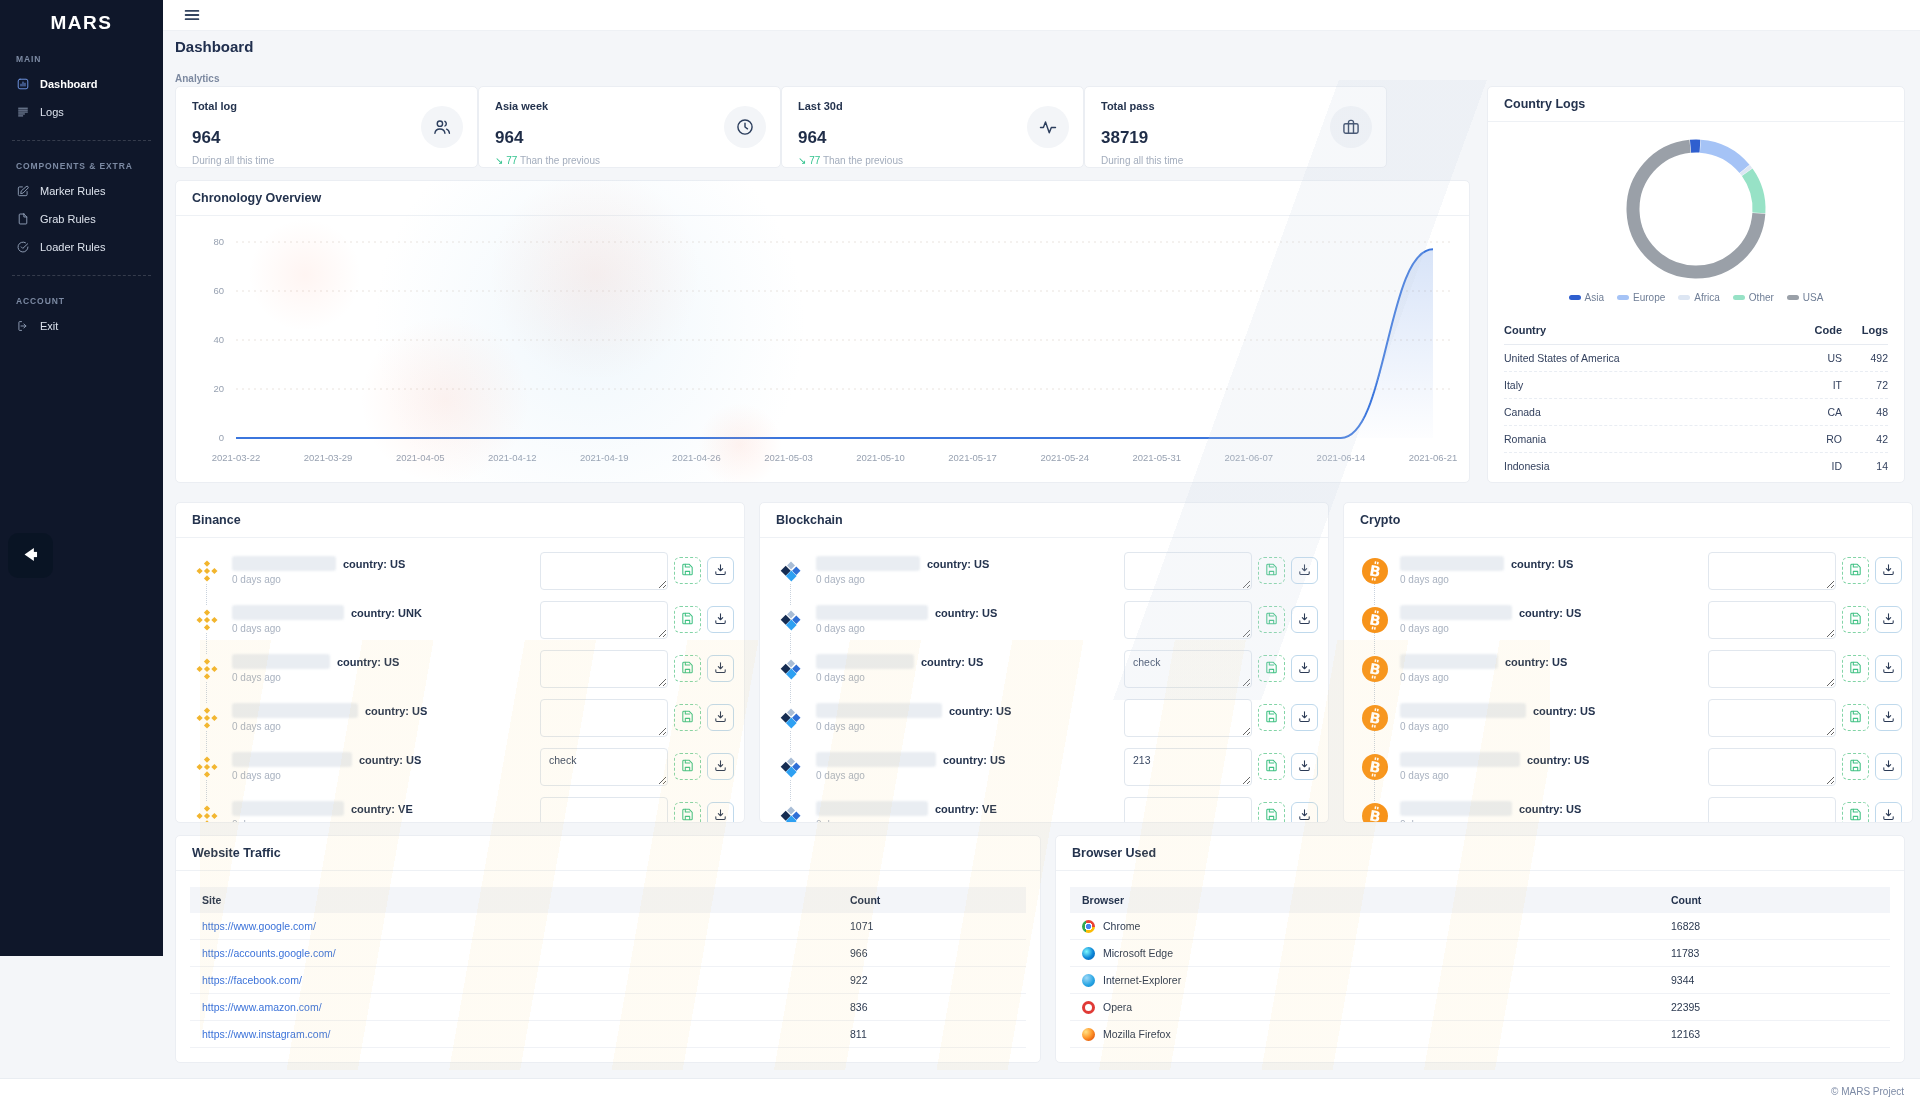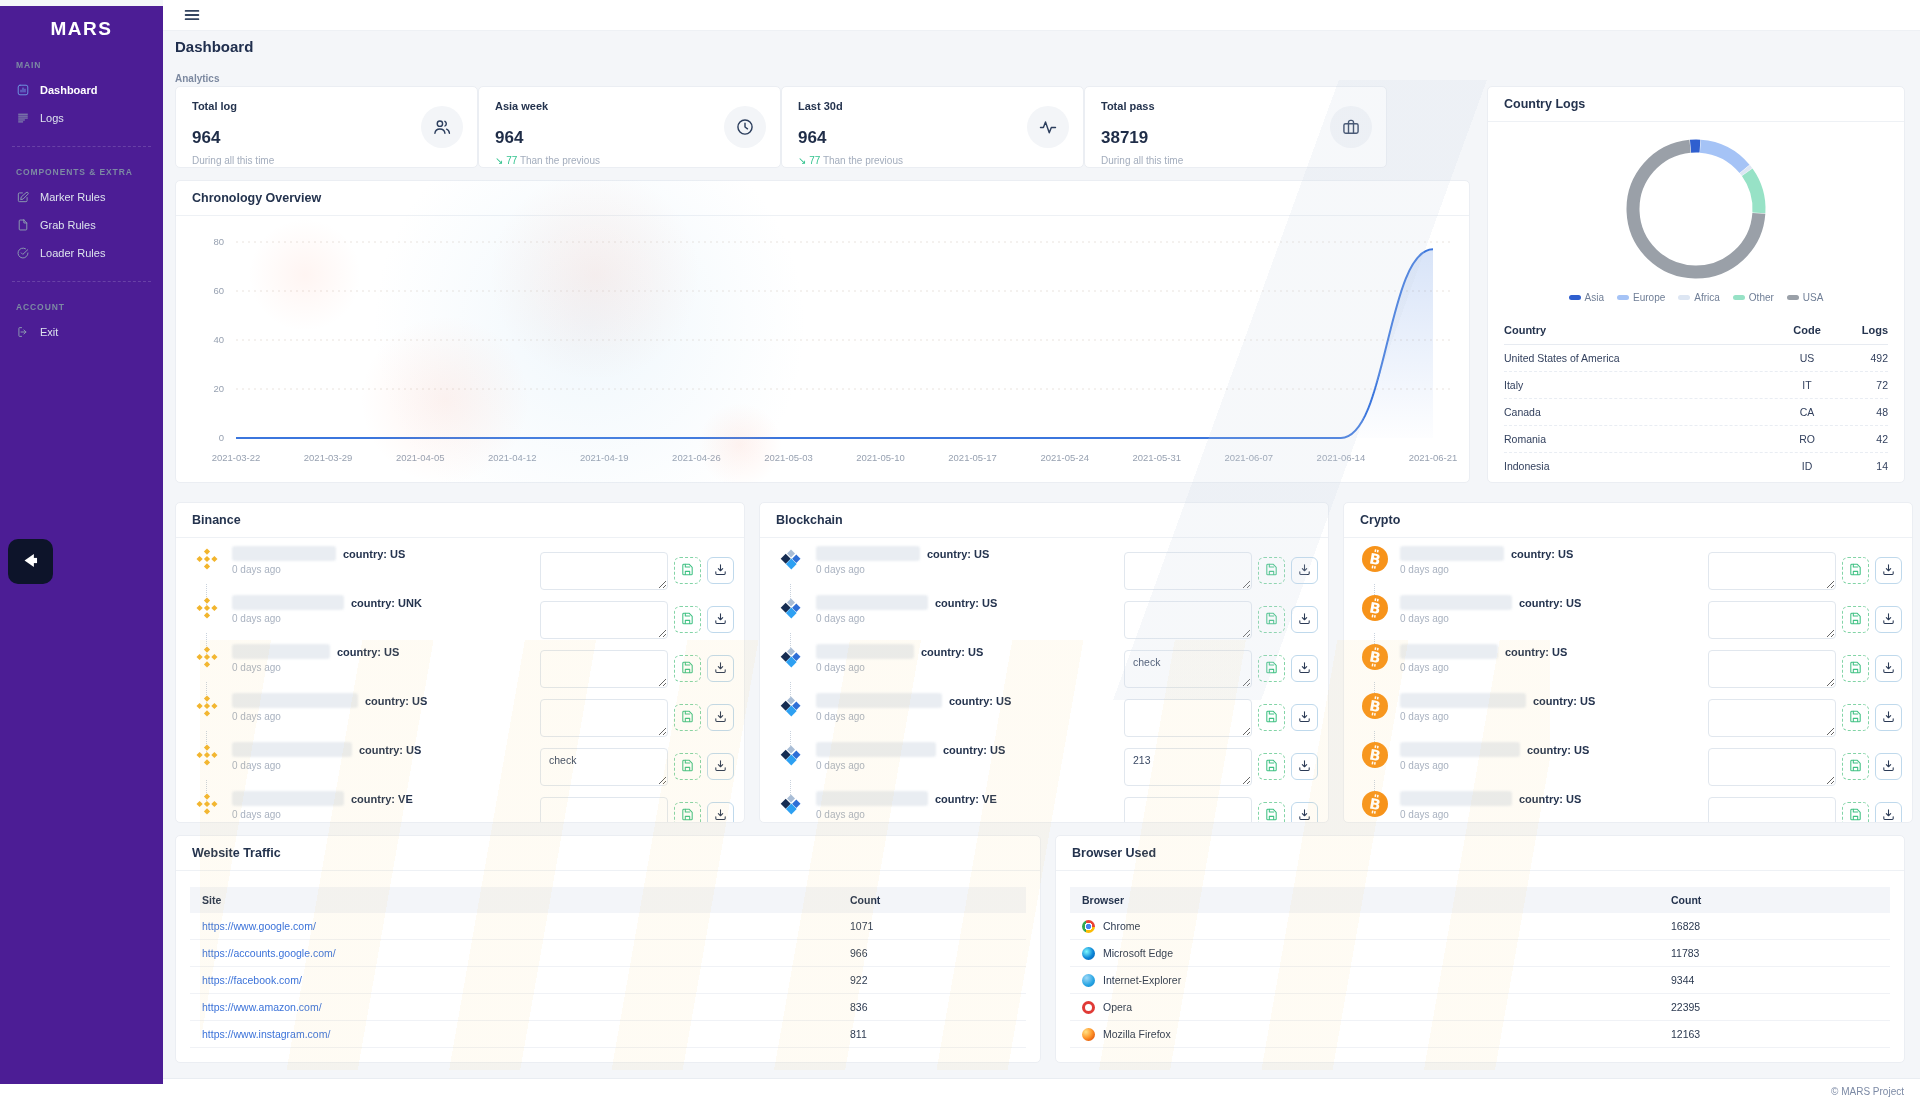--- a/index.html
+++ b/index.html
@@ -1,19 +1,19 @@
 <!DOCTYPE html>
 <html><head>
 <meta charset="utf-8">
 <style>
 *{box-sizing:border-box}
 body{margin:0;background:#fff;font-family:"Liberation Sans",sans-serif}
 .app{position:relative;width:1920px;height:1103px;background:#f4f6f9;overflow:hidden}
 
-.sidebar{position:absolute;left:0;top:6px;width:163px;height:1078px;background:#4c1d95;z-index:5}
+.sidebar{position:absolute;left:0;top:0;width:163px;height:956px;background:#0f172a;z-index:5}
 .brand{margin-top:12px;text-align:center;color:#fff;font-size:19px;font-weight:bold;letter-spacing:1.5px}
 .side-label{padding:20px 16px 6px;font-size:8.5px;font-weight:bold;letter-spacing:.9px;color:#7c8aa3}
 .side-item{display:flex;align-items:center;gap:10px;padding:7px 16px;font-size:11px;color:#dde3ed;cursor:pointer}
 .side-item .icn{color:#8b99b0;display:flex}
 .side-item .icn svg{width:14px;height:14px}
 .side-item.active .icn{color:#6d93e0}
 .side-item.active .side-txt{color:#fff;font-weight:bold}
 .side-divider{border-top:1px dashed rgba(255,255,255,.16);margin:14px 12px 0}
 .back-fab{position:absolute;left:8px;top:533px;width:45px;height:45px;border-radius:10px;background:rgba(10,20,36,.95);border:0;display:flex;align-items:center;justify-content:center;cursor:pointer}
 .back-fab svg{width:25px;height:25px}
@@ -41,26 +41,26 @@
 .whead{height:35px;display:flex;align-items:center;padding:0 16px;border-bottom:1px solid #eef1f5;font-weight:bold;font-size:12.5px;color:#24334e}
 #chrono-svg{position:absolute;left:0;top:35px;width:1293px;height:266px}
 
 .donut-wrap{display:flex;justify-content:center;margin-top:12px}
 .legend{display:flex;justify-content:center;gap:13px;margin-top:8px;font-size:10px;color:#6f7e96;align-items:center}
 .lg-pill{display:inline-block;width:12px;height:5px;border-radius:2.5px;margin-right:4px;vertical-align:1px}
 .ctable{margin:16px 16px 0}
 .ct-head{display:flex;font-size:11px;font-weight:bold;color:#24334e;padding:5px 0 8px;border-bottom:1px solid #e7ebf1}
 .ct-row{display:flex;font-size:10.5px;color:#33415e;padding:7px 0;border-bottom:1px dashed #e9edf3}
 .ct-row:last-child{border-bottom:0}
-.ct-c{flex:1}.ct-code{width:70px;text-align:center}.ct-logs{width:46px;text-align:right}
+.ct-c{flex:1}.ct-code{width:70px;text-align:right}.ct-logs{width:46px;text-align:right}
 
 .wallets{position:absolute;left:175px;top:502px;display:flex;gap:14px}
 .wpanel{position:relative;width:570px;height:321px;background:#fff;border:1px solid #ebeef3;border-radius:5px;overflow:hidden}
 .wrows{padding-top:8px}
-.wrow{position:relative;height:49px;display:flex;padding:0 10px 0 18px}
+.wrow{position:relative;height:49px;display:flex;align-items:center;padding:0 10px 0 18px}
 .wrow:not(.last)::after{content:"";position:absolute;left:30px;top:38px;height:21px;border-left:1px dotted #c9d2dd}
 .wicon{width:26px;height:26px;flex:none}
 .wicon svg{width:26px;height:26px}
 .wmeta{margin-left:12px;flex:1;min-width:0}
 .line1{display:flex;align-items:center;gap:7px}
 .pill{height:15px;background:#e9edf2;border-radius:3px;filter:blur(1.3px)}
 .wcountry{font-size:11px;font-weight:bold;color:#24334e;white-space:nowrap}
 .wage{font-size:10px;color:#a9b2c0;margin-top:3px}
 .wctrl{display:flex;align-items:center;gap:6px;flex:none}
 .wnote{width:128px;height:38px;border:1px solid #e1e7ee;border-radius:4px;font-family:inherit;font-size:10.5px;color:#3a4964;padding:5px 8px;background:#fff}

